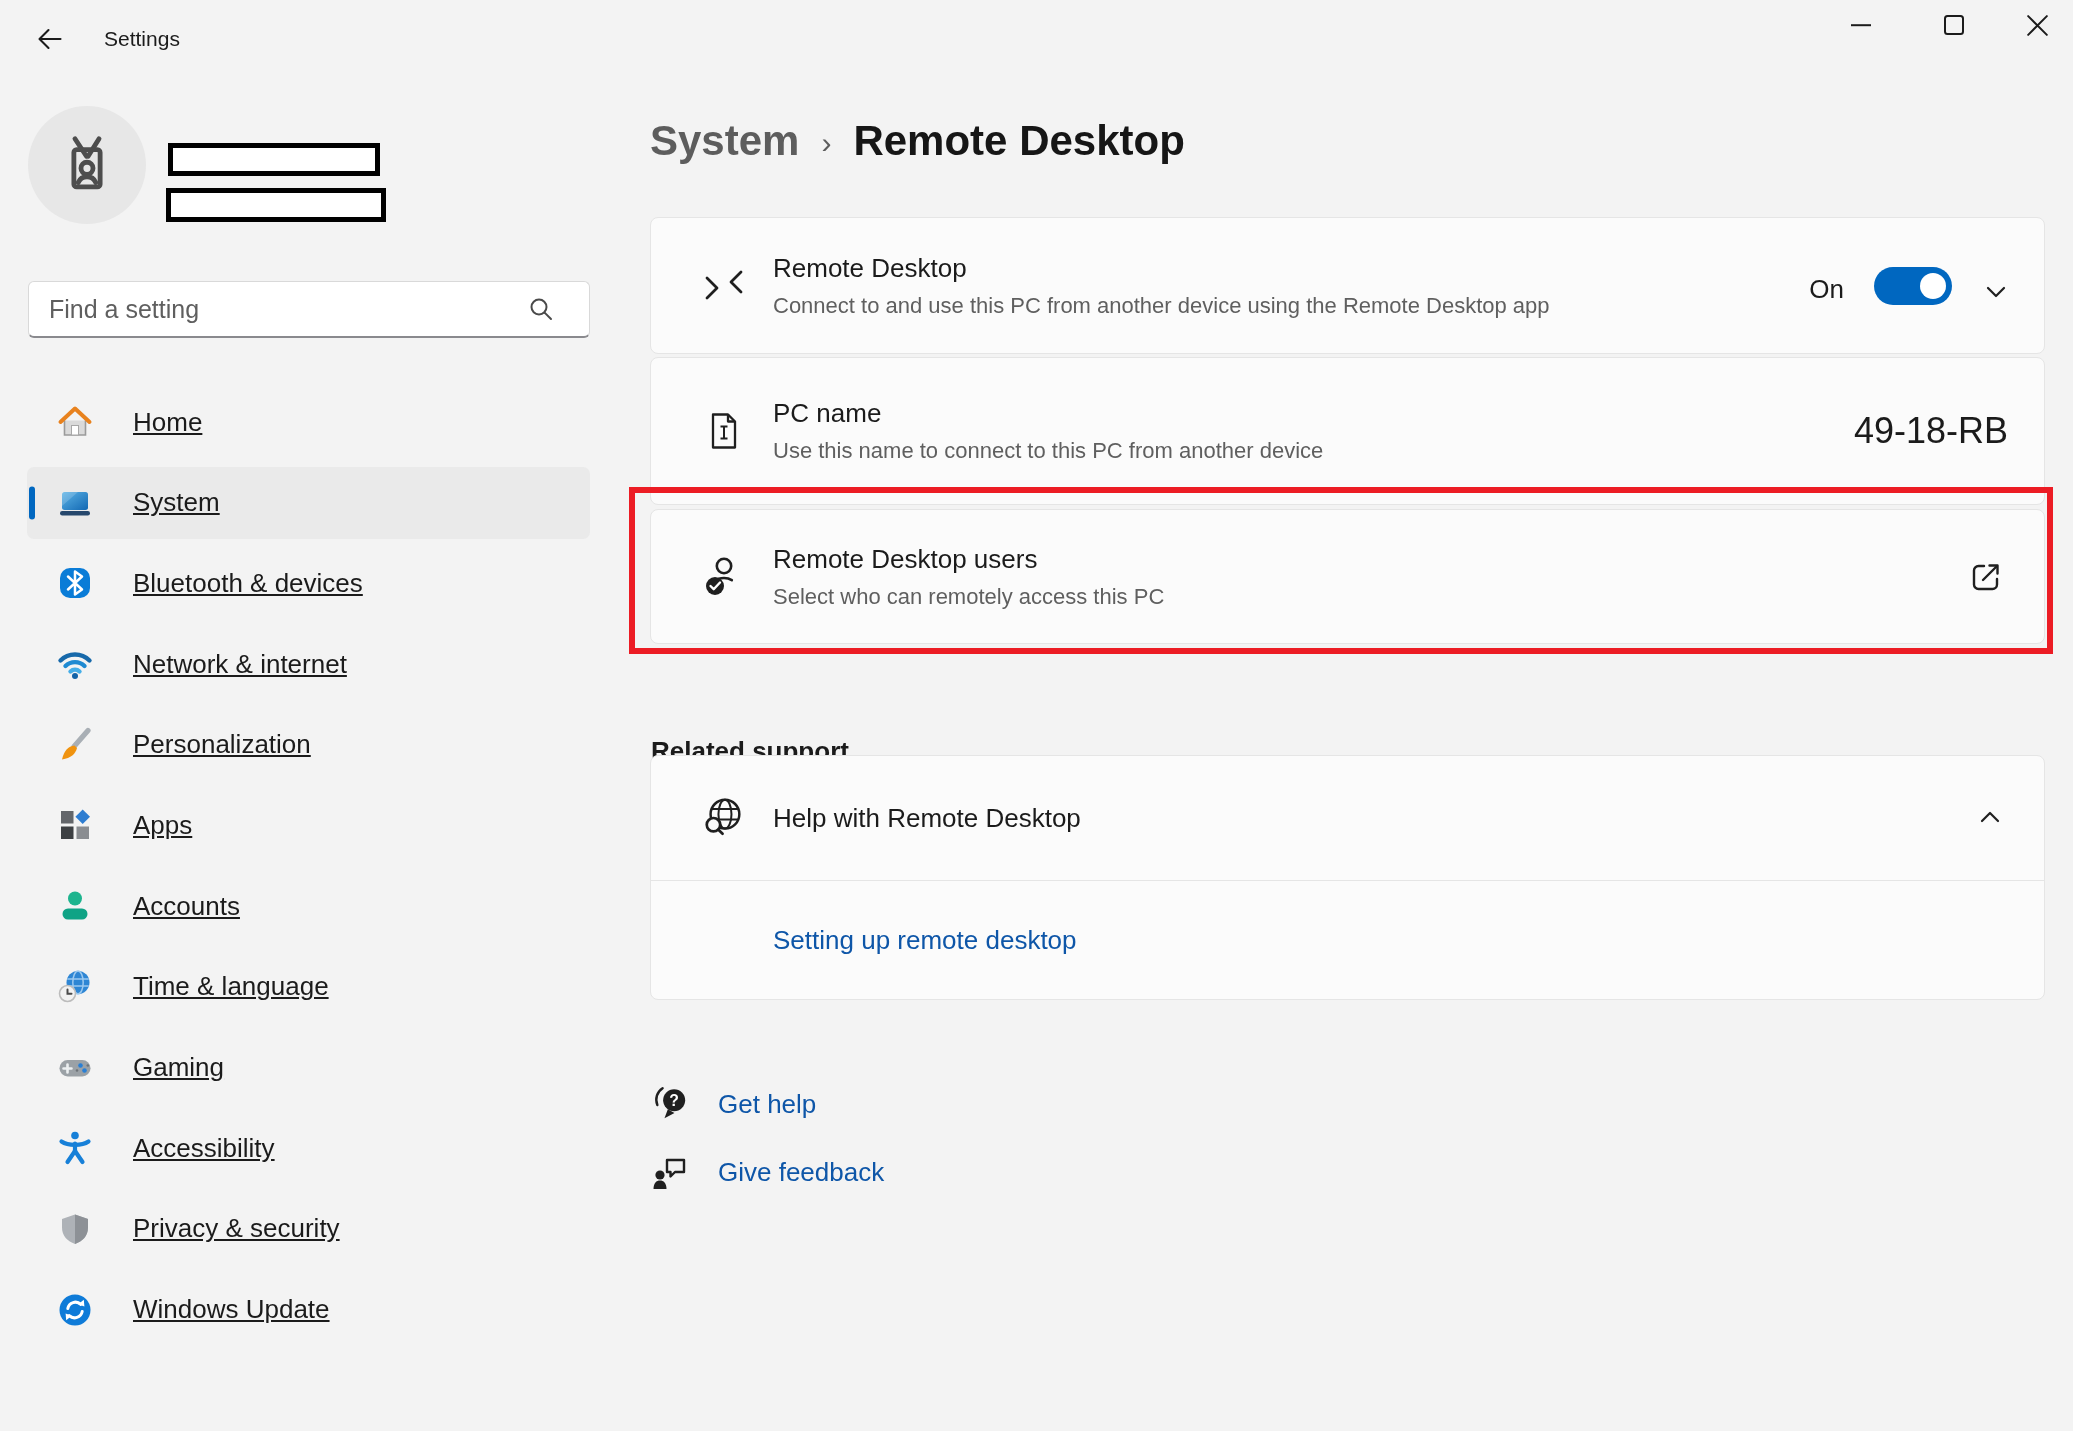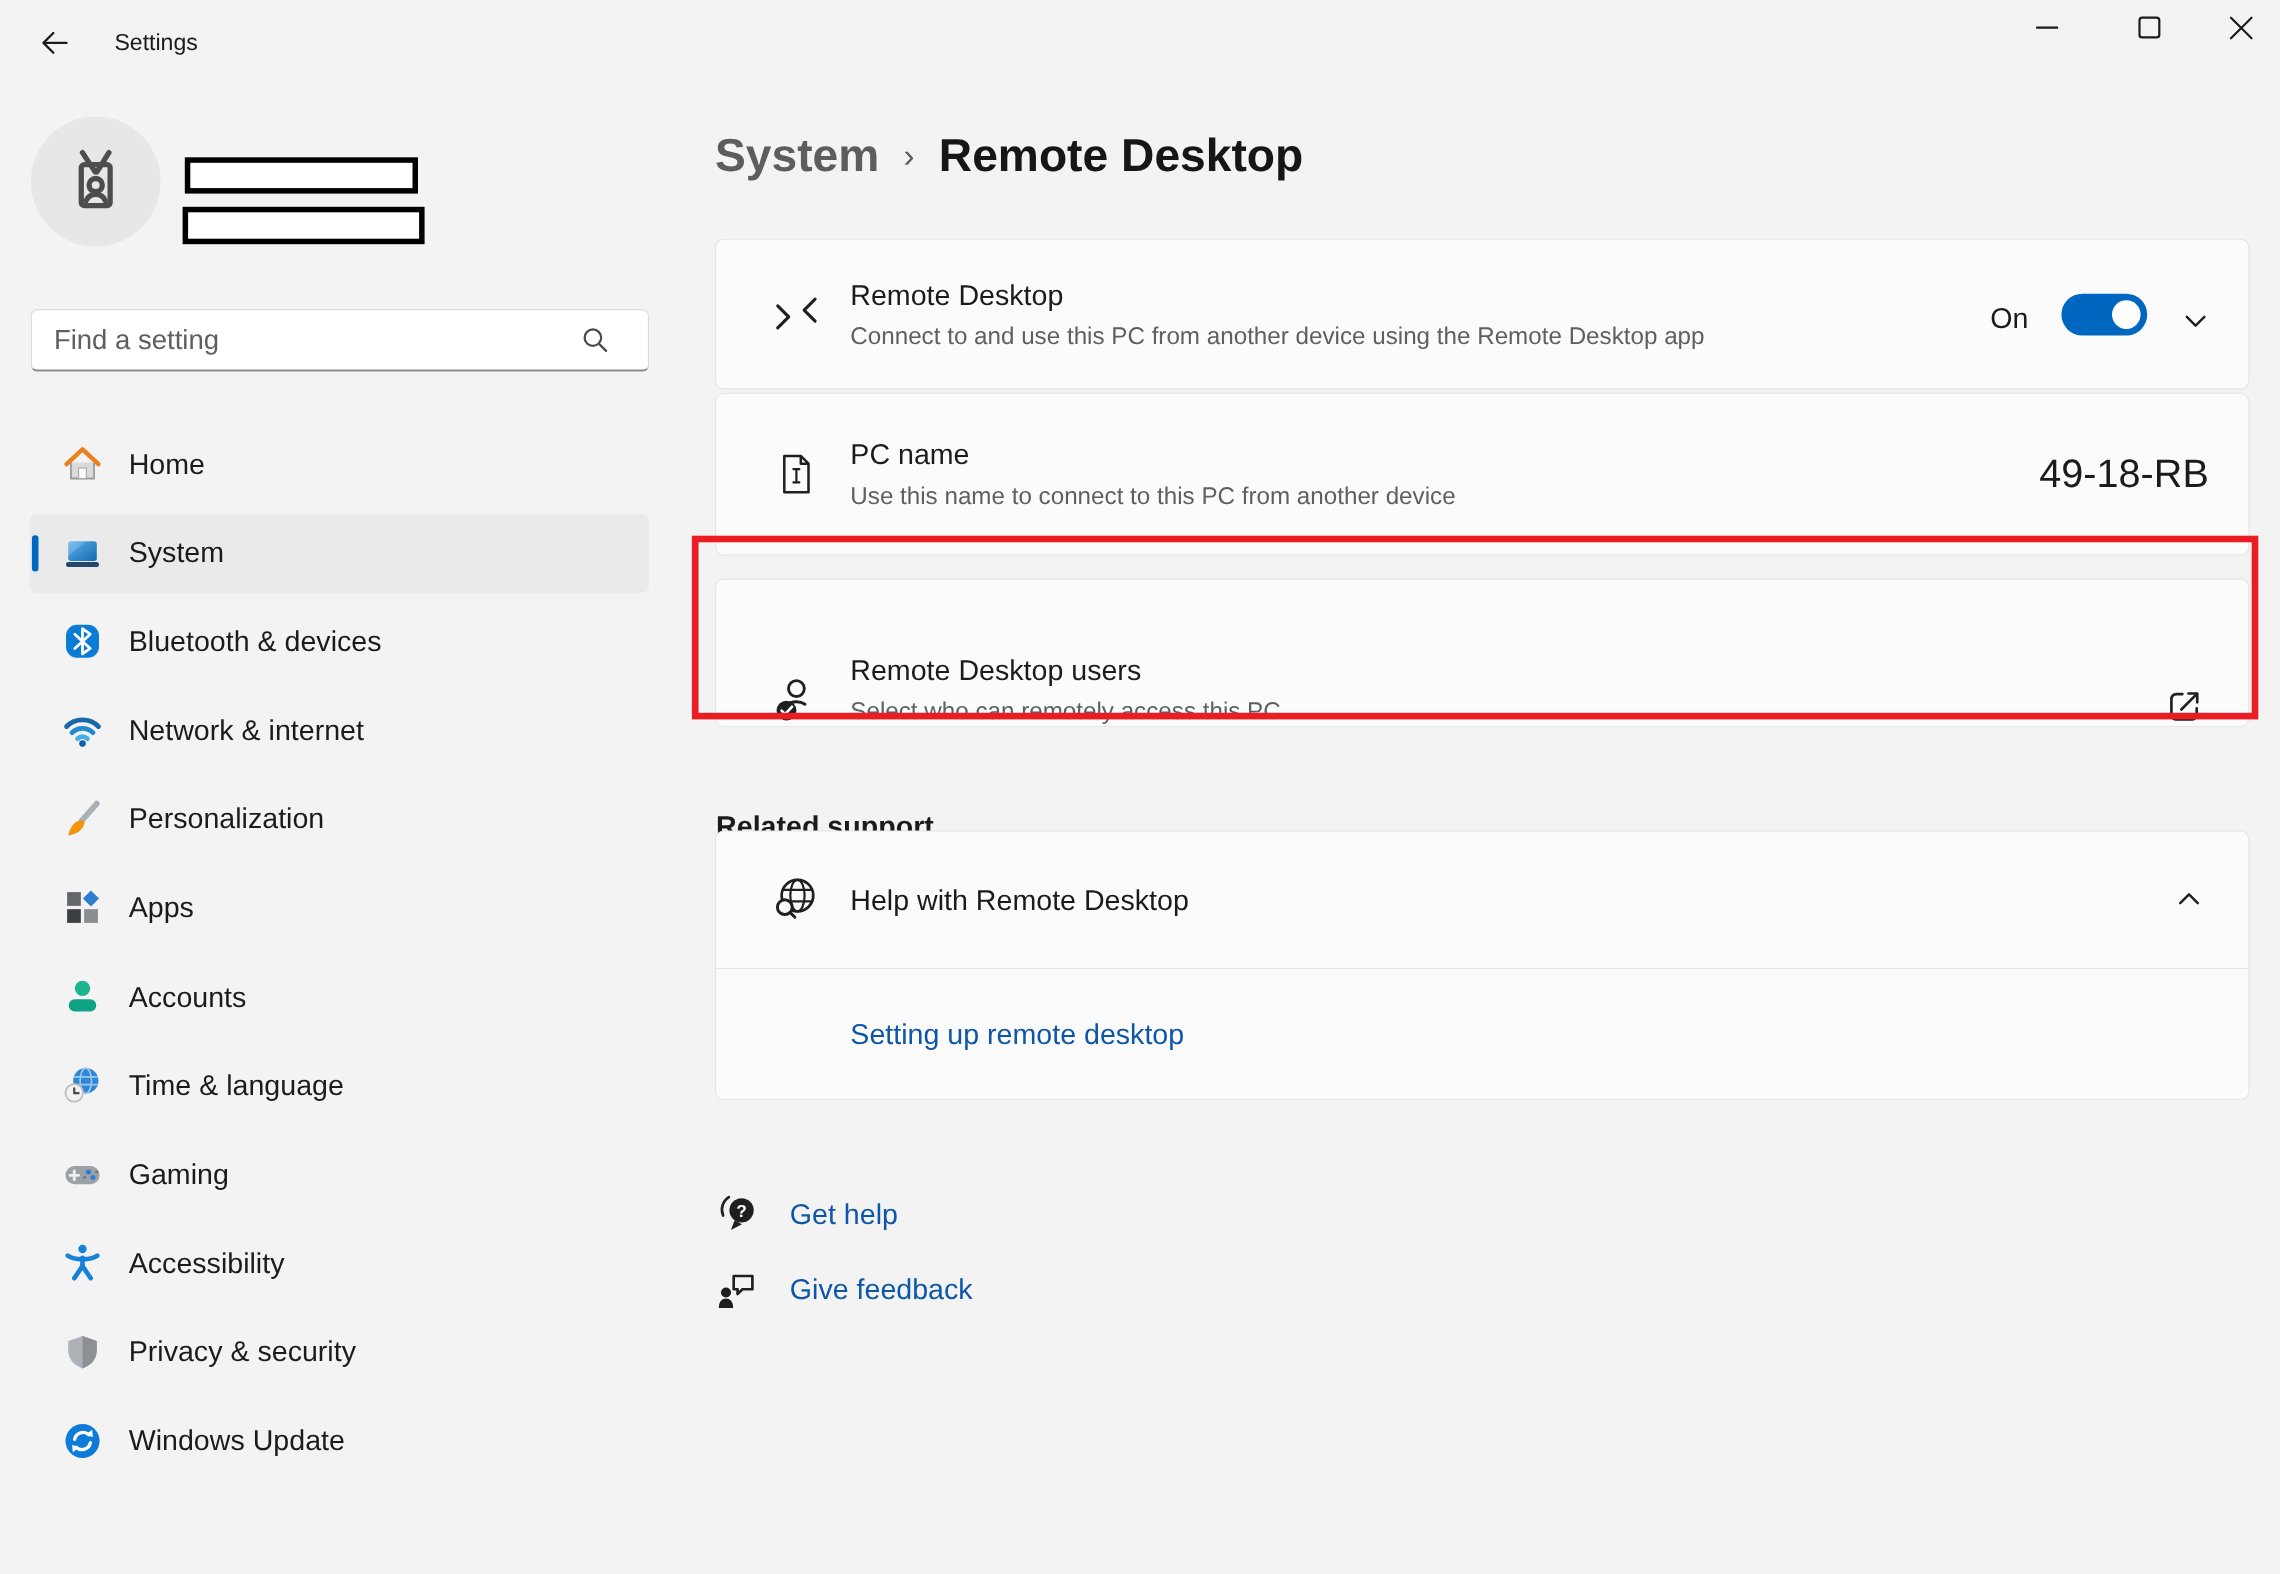--- a/index.html
+++ b/index.html
@@ -36,35 +36,35 @@
   .avatar{position:absolute;left:28px;top:106px;width:118px;height:118px;border-radius:50%;background:#e7e7e7;display:flex;align-items:center;justify-content:center;}
   .redacted{position:absolute;background:#fff;border:5px solid #000;}
   .redacted-1{left:168px;top:143px;width:212px;height:33px;}
   .redacted-2{left:166px;top:188px;width:220px;height:34px;}
 
   .search-box{position:absolute;left:28px;top:281px;width:562px;height:57px;background:#fff;border:1px solid #d9d9d9;border-bottom:2px solid #8a8a8e;border-radius:6px;display:flex;align-items:center;padding:0 34px 0 20px;gap:30px;}
   .search-box input{flex:1;border:none;outline:none;background:transparent;font-family:inherit;font-size:25px;color:var(--text);}
   .search-box input::placeholder{color:#5f5f5f;opacity:1;}
 
   .nav{position:absolute;left:27px;top:386px;width:563px;list-style:none;}
-  .nav li{position:relative;height:72px;margin-bottom:8.7px;border-radius:7px;display:flex;align-items:center;padding-left:30px;gap:24px;font-size:26px;color:var(--text);cursor:pointer;}
+  .nav li{position:relative;height:72px;margin-bottom:8.7px;border-radius:7px;display:flex;align-items:center;padding-left:30px;gap:40px;font-size:26px;color:var(--text);cursor:pointer;text-decoration:underline;}
   .nav li .nav-icon{width:36px;height:36px;flex:none;}
   .nav li.selected{background:#eaeaea;}
   .nav li.selected::before{content:"";position:absolute;left:2px;top:50%;transform:translateY(-50%);width:6px;height:33px;border-radius:3px;background:var(--accent);}
 
   
   .breadcrumb{position:absolute;left:650px;top:108px;height:66px;display:flex;align-items:center;gap:22px;}
   .crumb-parent{font-size:42px;font-weight:600;color:#5d5d5d;cursor:pointer;}
   .crumb-sep{font-size:30px;color:#5d5d5d;padding-top:4px;}
   .crumb-current{font-size:42px;font-weight:700;color:#161616;}
 
   .card{position:absolute;left:650px;width:1395px;background:var(--card);border:1px solid var(--cardborder);border-radius:8px;display:flex;align-items:center;}
   #card-remote-desktop{top:217px;height:137px;}
   #card-pc-name{top:357px;height:148px;}
-  #card-rd-users{top:526px;height:135px;align-items:flex-end;}
+  #card-rd-users{top:509px;height:135px;}
   .card-icon{margin-left:50px;width:46px;flex:none;display:flex;justify-content:center;}
   .card-text{margin-left:26px;display:flex;flex-direction:column;gap:9px;}
   .card-title{font-size:26px;color:var(--text);}
   .card-sub{font-size:22px;color:var(--text2);}
   .card-right{margin-left:auto;margin-right:34px;display:flex;align-items:flex-end;gap:30px;}
   .toggle-label{font-size:26px;color:var(--text);}
   .toggle{position:relative;width:78px;height:38px;border-radius:19px;background:var(--accent);cursor:pointer;flex:none;}
   .toggle .knob{position:absolute;top:6px;right:6px;width:26px;height:26px;border-radius:50%;background:#fff;}
   .pc-name-value{margin-left:auto;margin-right:36px;font-size:36px;color:var(--text);}
   .ext-wrap{margin-left:auto;margin-right:40px;}

